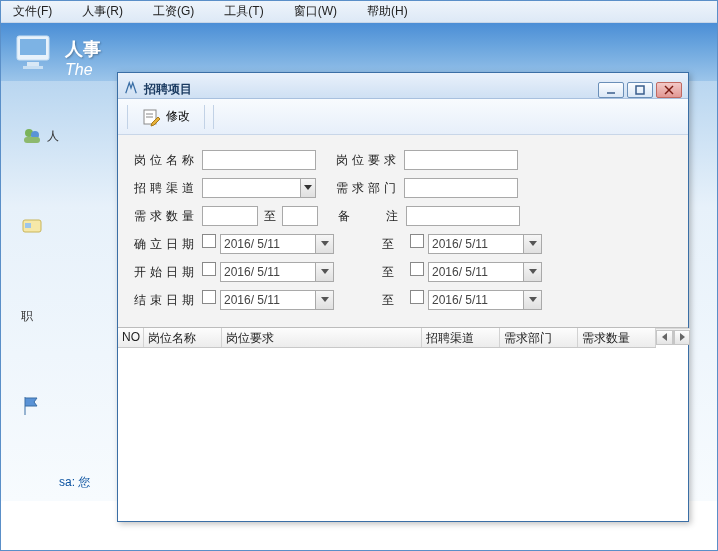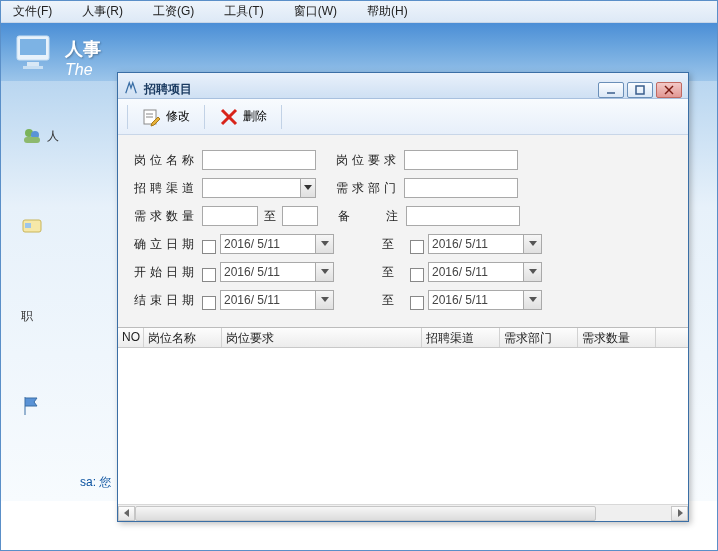--- a/index.html
+++ b/index.html
@@ -18,21 +18,21 @@
 .menu-item { padding: 2px 8px; color: #222; cursor: pointer; }
 
 .main-body { flex: 1; position: relative; overflow: hidden; }
 .banner { height: 58px; background: linear-gradient(to bottom, #4b8ed6 0%, #6aa5de 40%, #9cc5ea 100%); display: flex; align-items: center; padding-left: 12px; color: #fff; }
 .banner-logo { width: 44px; height: 44px; margin-right: 8px; }
 .banner-title { font-size: 18px; font-weight: bold; text-shadow: 1px 1px 2px rgba(0,0,0,.3); margin-top: 11px; }
 .banner-sub { font-size: 16px; font-style: italic; }
 .banner-below { height: 420px; background: linear-gradient(to bottom, #b9d6f0 0%, #e7f1fa 30%, #f7fbfe 100%); position: relative; }
 .side-bits { position: absolute; left: 20px; top: 40px; display: flex; flex-direction: column; gap: 60px; }
 .side-bits .bit { width: 40px; height: 30px; display: flex; align-items: center; gap: 4px; color: #333; }
-.status-sa { position: absolute; left: 79px; bottom: 10px; color: #0a52a0; }
+.status-sa { position: absolute; left: 58px; bottom: 10px; color: #0a52a0; }
 
 
 .dialog { position: absolute; left: 117px; top: 72px; width: 572px; height: 450px; border: 1px solid #3a6ea5; background: #f3f3f3; box-shadow: 2px 2px 6px rgba(0,0,0,.25); display: flex; flex-direction: column; }
 .dlg-titlebar { height: 26px; background: linear-gradient(#e9f1fb,#cfe0f3); border-bottom: 1px solid #a8c0de; display: flex; align-items: flex-end; padding: 0 6px; }
 .dlg-title { margin-left: 6px; color: #1a3a60; flex: 1; font-weight: bold; }
 .dlg-win-btns { display: flex; gap: 3px; }
 .dlg-win-btn { width: 26px; height: 16px; border: 1px solid #6a8fb8; border-radius: 2px; background: linear-gradient(#fbfdff,#dbe8f6); display: flex; align-items: center; justify-content: center; cursor: pointer; }
 .dlg-win-btn.close { background: linear-gradient(#f3c9c7,#e29894); border-color: #c06860; }
 .dlg-win-btn svg { width: 10px; height: 10px; stroke: #3a5e8c; stroke-width: 1.5; fill: none; }
 .dlg-win-btn.close svg { stroke: #7a1a12; }
@@ -47,27 +47,27 @@
 .fld-label { width: 60px; text-align: justify; text-align-last: justify; color: #222; margin-right: 8px; }
 .fld-label2 { width: 60px; text-align: justify; text-align-last: justify; color: #222; margin-right: 8px; margin-left: 20px; }
 .txt-input { height: 20px; border: 1px solid #a9a9a9; background: #fff; padding: 0 3px; }
 .w114 { width: 114px; }
 .w56 { width: 56px; }
 .combo { display: flex; }
 .combo .txt-input { border-right: none; }
 .combo-btn { width: 16px; height: 20px; border: 1px solid #a9a9a9; background: linear-gradient(#f6f6f6,#e0e0e0); display: flex; align-items: center; justify-content: center; cursor: pointer; }
 .combo-btn svg { width: 8px; height: 6px; }
 .mid-lbl { margin: 0 6px; color: #222; }
-.datebox { display: flex; align-items: flex-end; width: 132px; }
+.datebox { display: flex; align-items: flex-start; width: 132px; }
 .date-chk { width: 14px; height: 14px; border: 1px solid #888; background: #fff; margin-right: 4px; cursor: pointer; }
 .date-txt { flex: 1; height: 20px; border: 1px solid #a9a9a9; background: #fff; padding: 0 3px; display: flex; align-items: center; color: #444; }
 .date-cal { width: 18px; height: 20px; border: 1px solid #a9a9a9; border-left: none; background: linear-gradient(#f6f6f6,#e0e0e0); display: flex; align-items: center; justify-content: center; cursor: pointer; }
 .date-cal svg { width: 8px; height: 6px; }
 
-.grid { flex: 1; border-top: 1px solid #bcbcbc; background: #fff; display: flex; flex-direction: column; margin: 0; }
+.grid { flex: 1; border-top: 1px solid #bcbcbc; background: #fff; display: flex; flex-direction: row; margin: 0; }
 .grid-head { display: flex; height: 20px; background: linear-gradient(#fdfdfd,#ececec); border-bottom: 1px solid #c8c8c8; }
 .gh { border-right: 1px solid #d2d2d2; padding: 2px 4px; color: #222; overflow: hidden; white-space: nowrap; }
 .grid-body { flex: 1; background: #fff; }
 .hscroll { height: 17px; background: #f0f0f0; border-top: 1px solid #d8d8d8; display: flex; align-items: center; }
 .sc-btn { width: 17px; height: 15px; background: linear-gradient(#fdfdfd,#e4e4e4); border: 1px solid #c6c6c6; display: flex; align-items: center; justify-content: center; cursor: pointer; }
 .sc-track { flex: 1; height: 15px; background: #efefef; position: relative; }
 .sc-thumb { position: absolute; left: 0; top: 0; width: 86%; height: 100%; background: linear-gradient(#f6f6f6,#dcdcdc); border: 1px solid #c6c6c6; border-radius: 2px; }
 </style>
 </head>
 <body>
@@ -159,29 +159,20 @@
           <svg viewBox="0 0 20 20">
             <rect x="2" y="3" width="12" height="14" fill="#fff" stroke="#8a8a8a"></rect>
             <line x1="4" y1="7" x2="11" y2="7" stroke="#888"></line>
             <line x1="4" y1="10" x2="11" y2="10" stroke="#888"></line>
             <path d="M10 16 l6 -6 l2 2 l-6 6 l-3 1 z" fill="#e8b23a" stroke="#a87a1a"></path>
           </svg>
         </span>
       <span>修改</span>
     </div>
     <div class="tool-sep"></div>
-    <div class="tool-btn">
-      <span class="ico">
-          <svg viewBox="0 0 20 20">
-            <line x1="3" y1="3" x2="17" y2="17" stroke="#d8231a" stroke-width="3"></line>
-            <line x1="17" y1="3" x2="3" y2="17" stroke="#d8231a" stroke-width="3"></line>
-          </svg>
-        </span>
-      <span>删除</span>
-    </div>
     <div class="tool-sep"></div>
   </div>
 
   <div class="form-area">
     <div class="form-row">
       <span class="fld-label">岗位名称</span>
       <input class="txt-input w114" value="" style="">
       <span class="fld-label2">岗位要求</span>
       <input class="txt-input w114" value="" style="">
     </div>

